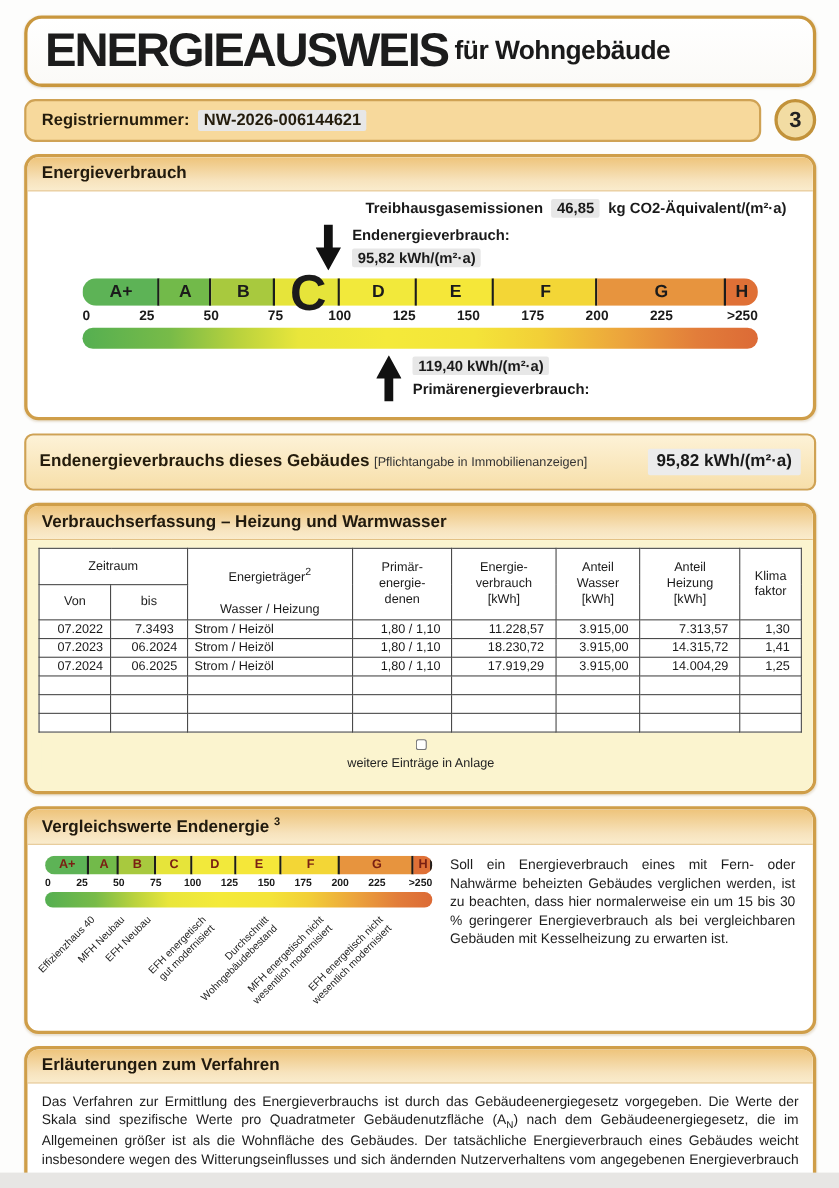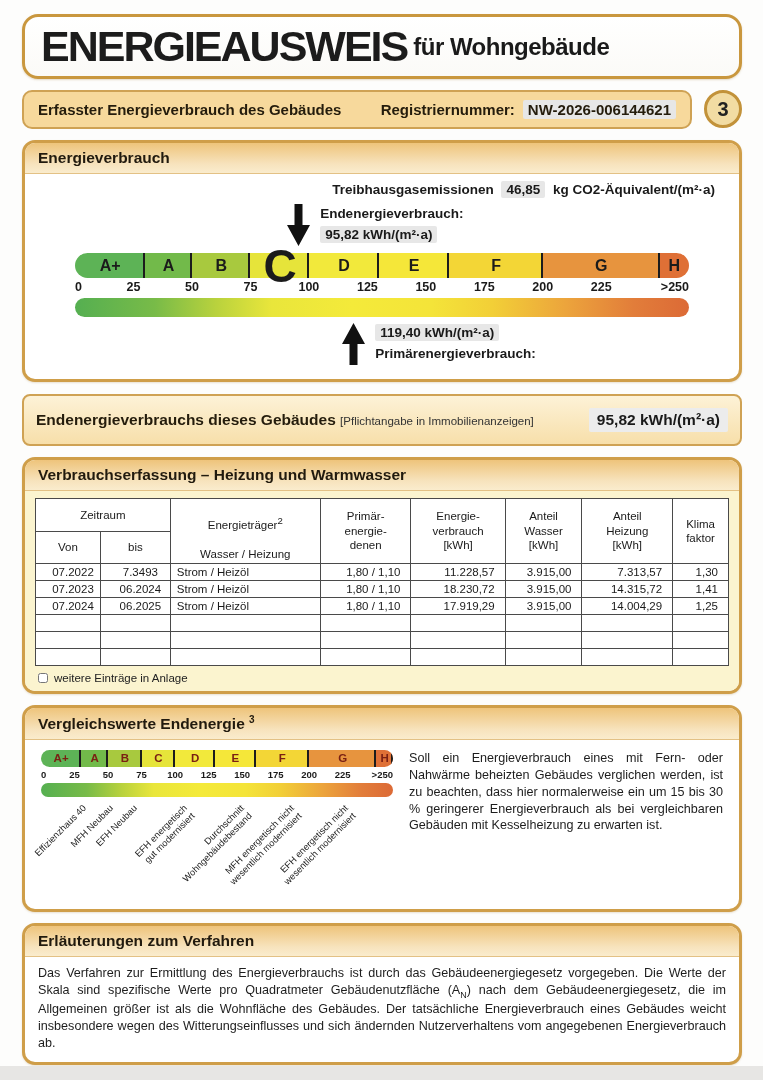--- a/index.html
+++ b/index.html
@@ -94,21 +94,21 @@
   .end-note { font-size:11.5px; font-weight:normal; color:#333; }
   .end-val { font-weight:bold; font-size:15.5px; background:#ececec; padding:3px 8px; border-radius:2px; }
 
   
   .table-content { padding:7px 10px 6px 10px; background:#fbf4cf; }
   table { width:100%; border-collapse:collapse; font-size:11.5px; background:#fff; }
   th, td { border:1px solid #4a4a4a; padding:1px 6px; }
   thead th { font-weight:normal; text-align:center; white-space:pre-line; line-height:1.25; padding:2px 4px; }
   tbody td { height:17px; }
   td.c { text-align:center;padding-left:16px; } td.l { text-align:left; } td.r { text-align:right; padding-right:10px; }
-  .checkbox-line { display:flex; align-items:center; gap:6px; font-size:11.5px; margin:6px 2px 1px 3px; color:#222; background:#fbf4cf; }
+  .checkbox-line { display:flex; align-items:center; gap:6px; font-size:11.5px; margin:6px 2px 13px 3px; color:#222; background:#fbf4cf;flex-direction:column; }
   .checkbox-line input { width:10px; height:10px; margin:0; }
 
   
   .cmp-content { display:flex; padding:10px 16px 2px 16px; }
   .cmp-left { width:352px; flex:0 0 auto; }
   .scale-sm .bar { height:17px; border-radius:9px; }
   .scale-sm .seg { border-right:2px solid #1c1c1c; }
   .scale-sm .letters { height:17px; }
   .scale-sm .letter { font-size:11.5px; line-height:17px; color:#7a2013; }
   .scale-sm .numbers { height:12px; margin-top:2px; font-size:9.5px; }
@@ -134,21 +134,20 @@
 
     <div class="header-box">
       <div class="title-row">
         <span class="main-title">ENERGIEAUSWEIS</span>
         <span class="title-suffix">für Wohngebäude</span>
       </div>
     </div>
 
     <div class="reg-row">
       <div class="reg-bar">
-        <span>Erfasster Energieverbrauch des Gebäudes</span>
         <span class="reg-right">
           <span>Registriernummer:</span>
           <span class="hl">NW-2026-006144621</span>
         </span>
       </div>
       <div class="page-circle">3</div>
     </div>
 
     <div class="gold-box">
       <div class="box-header">Energieverbrauch</div>

